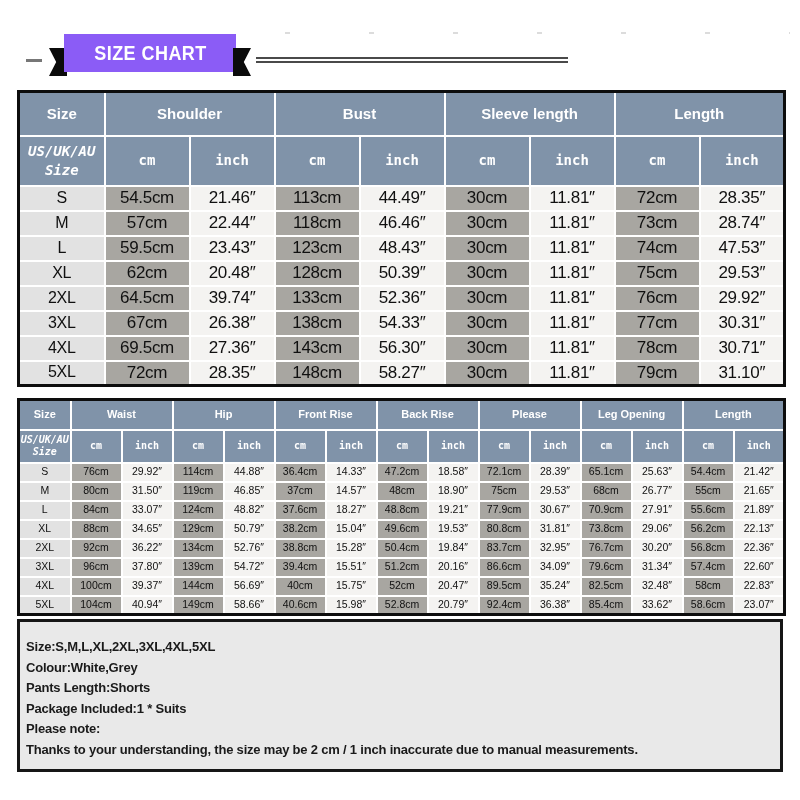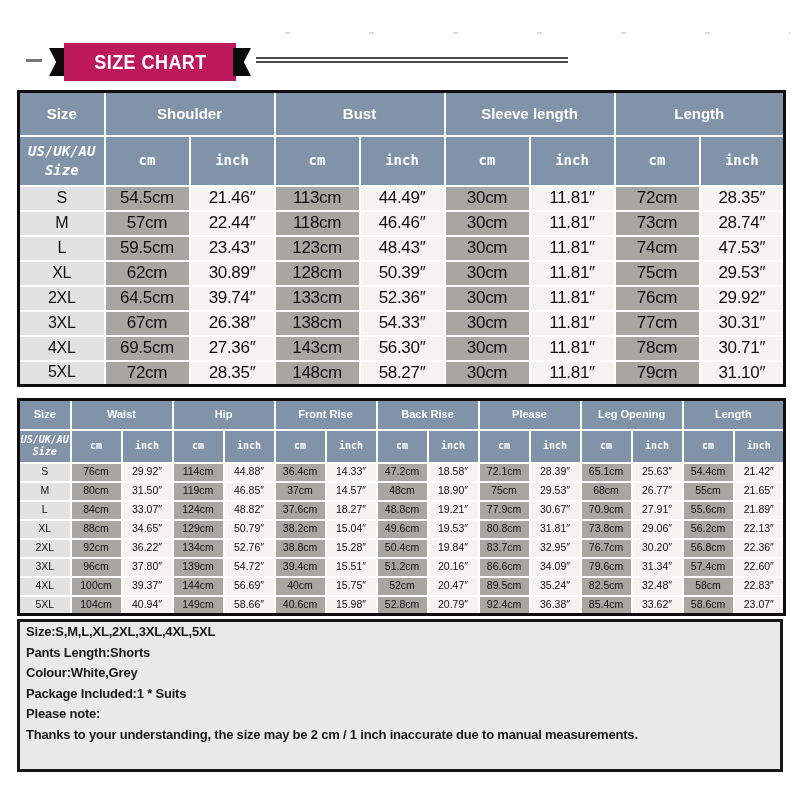--- a/index.html
+++ b/index.html
@@ -17,21 +17,21 @@
 
   
   .top-ticks{position:absolute;left:285px;top:32px;width:505px;height:2px;
     background:repeating-linear-gradient(90deg,#dcdcdc 0 5px,transparent 5px 84px);}
 
   
   .left-dash{position:absolute;left:26px;top:59px;width:16px;height:3px;background:#777;}
   .ribbon-tail{position:absolute;top:48px;width:18px;height:28px;background:#0b0b0b;}
   .tail-left{left:49px;clip-path:polygon(0 0,100% 0,100% 100%,0 100%,40% 50%);}
   .tail-right{left:233px;clip-path:polygon(0 0,100% 0,60% 50%,100% 100%,0 100%);}
-  .ribbon{position:absolute;left:64px;top:43px;width:172px;height:38px;background:#be185d;
+  .ribbon{position:absolute;left:64px;top:34px;width:172px;height:38px;background:#8b5cf6;
     display:flex;align-items:center;justify-content:center;}
   .ribbon span{color:#fff;font-weight:bold;font-size:20px;letter-spacing:.5px;
     transform:scaleX(.9);white-space:nowrap;}
   .divider-line{position:absolute;left:256px;top:57px;width:312px;height:6px;
     border-top:2px solid #4a4a4a;border-bottom:2px solid #4a4a4a;}
 
   
   table{position:absolute;left:17px;border-collapse:collapse;table-layout:fixed;
         background:#fff;text-align:center;border-radius:28px;}
   th,td{border:2px solid #fff;overflow:hidden;white-space:nowrap;line-height:1.05;}
@@ -52,21 +52,21 @@
 
   #table2{top:398px;width:766px;border:3px solid #0d0d0d;}
   #table2 thead tr:first-child th{height:30px;font-size:11px;}
   #table2 thead tr:last-child th{height:33px;font-size:10px;}
   #table2 .sub-head{font-size:9px;line-height:1.25;}
   #table2 tbody td{height:19px;font-size:10.5px;}
   #table2 td.size-cell{font-size:10.5px;}
 
   
   .notes{position:absolute;left:17px;top:619px;width:766px;height:153px;
-    background:var(--notes-bg);border:3px solid #161616;padding:0 8px 0 6px;}
+    background:var(--notes-bg);border:3px solid #161616;padding:15px 8px 0 6px;}
   .note-line{font-size:13px;font-weight:bold;letter-spacing:-.2px;line-height:20.6px;
     color:#1a1a1a;white-space:nowrap;}
 </style>
 </head>
 <body>
 
 <div class="stage">
 
   <div class="top-ticks"></div>
 
@@ -136,21 +136,21 @@
           <td class="cm-cell">123cm</td>
           <td class="inch-cell">48.43″</td>
           <td class="cm-cell">30cm</td>
           <td class="inch-cell">11.81″</td>
           <td class="cm-cell">74cm</td>
           <td class="inch-cell">47.53″</td>
         </tr>
         <tr>
           <td class="size-cell">XL</td>
           <td class="cm-cell">62cm</td>
-          <td class="inch-cell">30.89″</td>
+          <td class="inch-cell">20.48″</td>
           <td class="cm-cell">128cm</td>
           <td class="inch-cell">50.39″</td>
           <td class="cm-cell">30cm</td>
           <td class="inch-cell">11.81″</td>
           <td class="cm-cell">75cm</td>
           <td class="inch-cell">29.53″</td>
         </tr>
         <tr>
           <td class="size-cell">2XL</td>
           <td class="cm-cell">64.5cm</td>
@@ -368,20 +368,20 @@
           <td class="cm-cell">85.4cm</td>
           <td class="inch-cell">33.62″</td>
           <td class="cm-cell">58.6cm</td>
           <td class="inch-cell">23.07″</td>
         </tr>
       </tbody>
   </table>
 
   <div class="notes">
       <div class="note-line">Size:S,M,L,XL,2XL,3XL,4XL,5XL</div>
+      <div class="note-line">Colour:White,Grey</div>
       <div class="note-line">Pants Length:Shorts</div>
-      <div class="note-line">Colour:White,Grey</div>
       <div class="note-line">Package Included:1 * Suits</div>
       <div class="note-line">Please note:</div>
       <div class="note-line">Thanks to your understanding, the size may be 2 cm / 1 inch inaccurate due to manual measurements.</div>
     </div>
 
 </div>
 
 </body></html>

